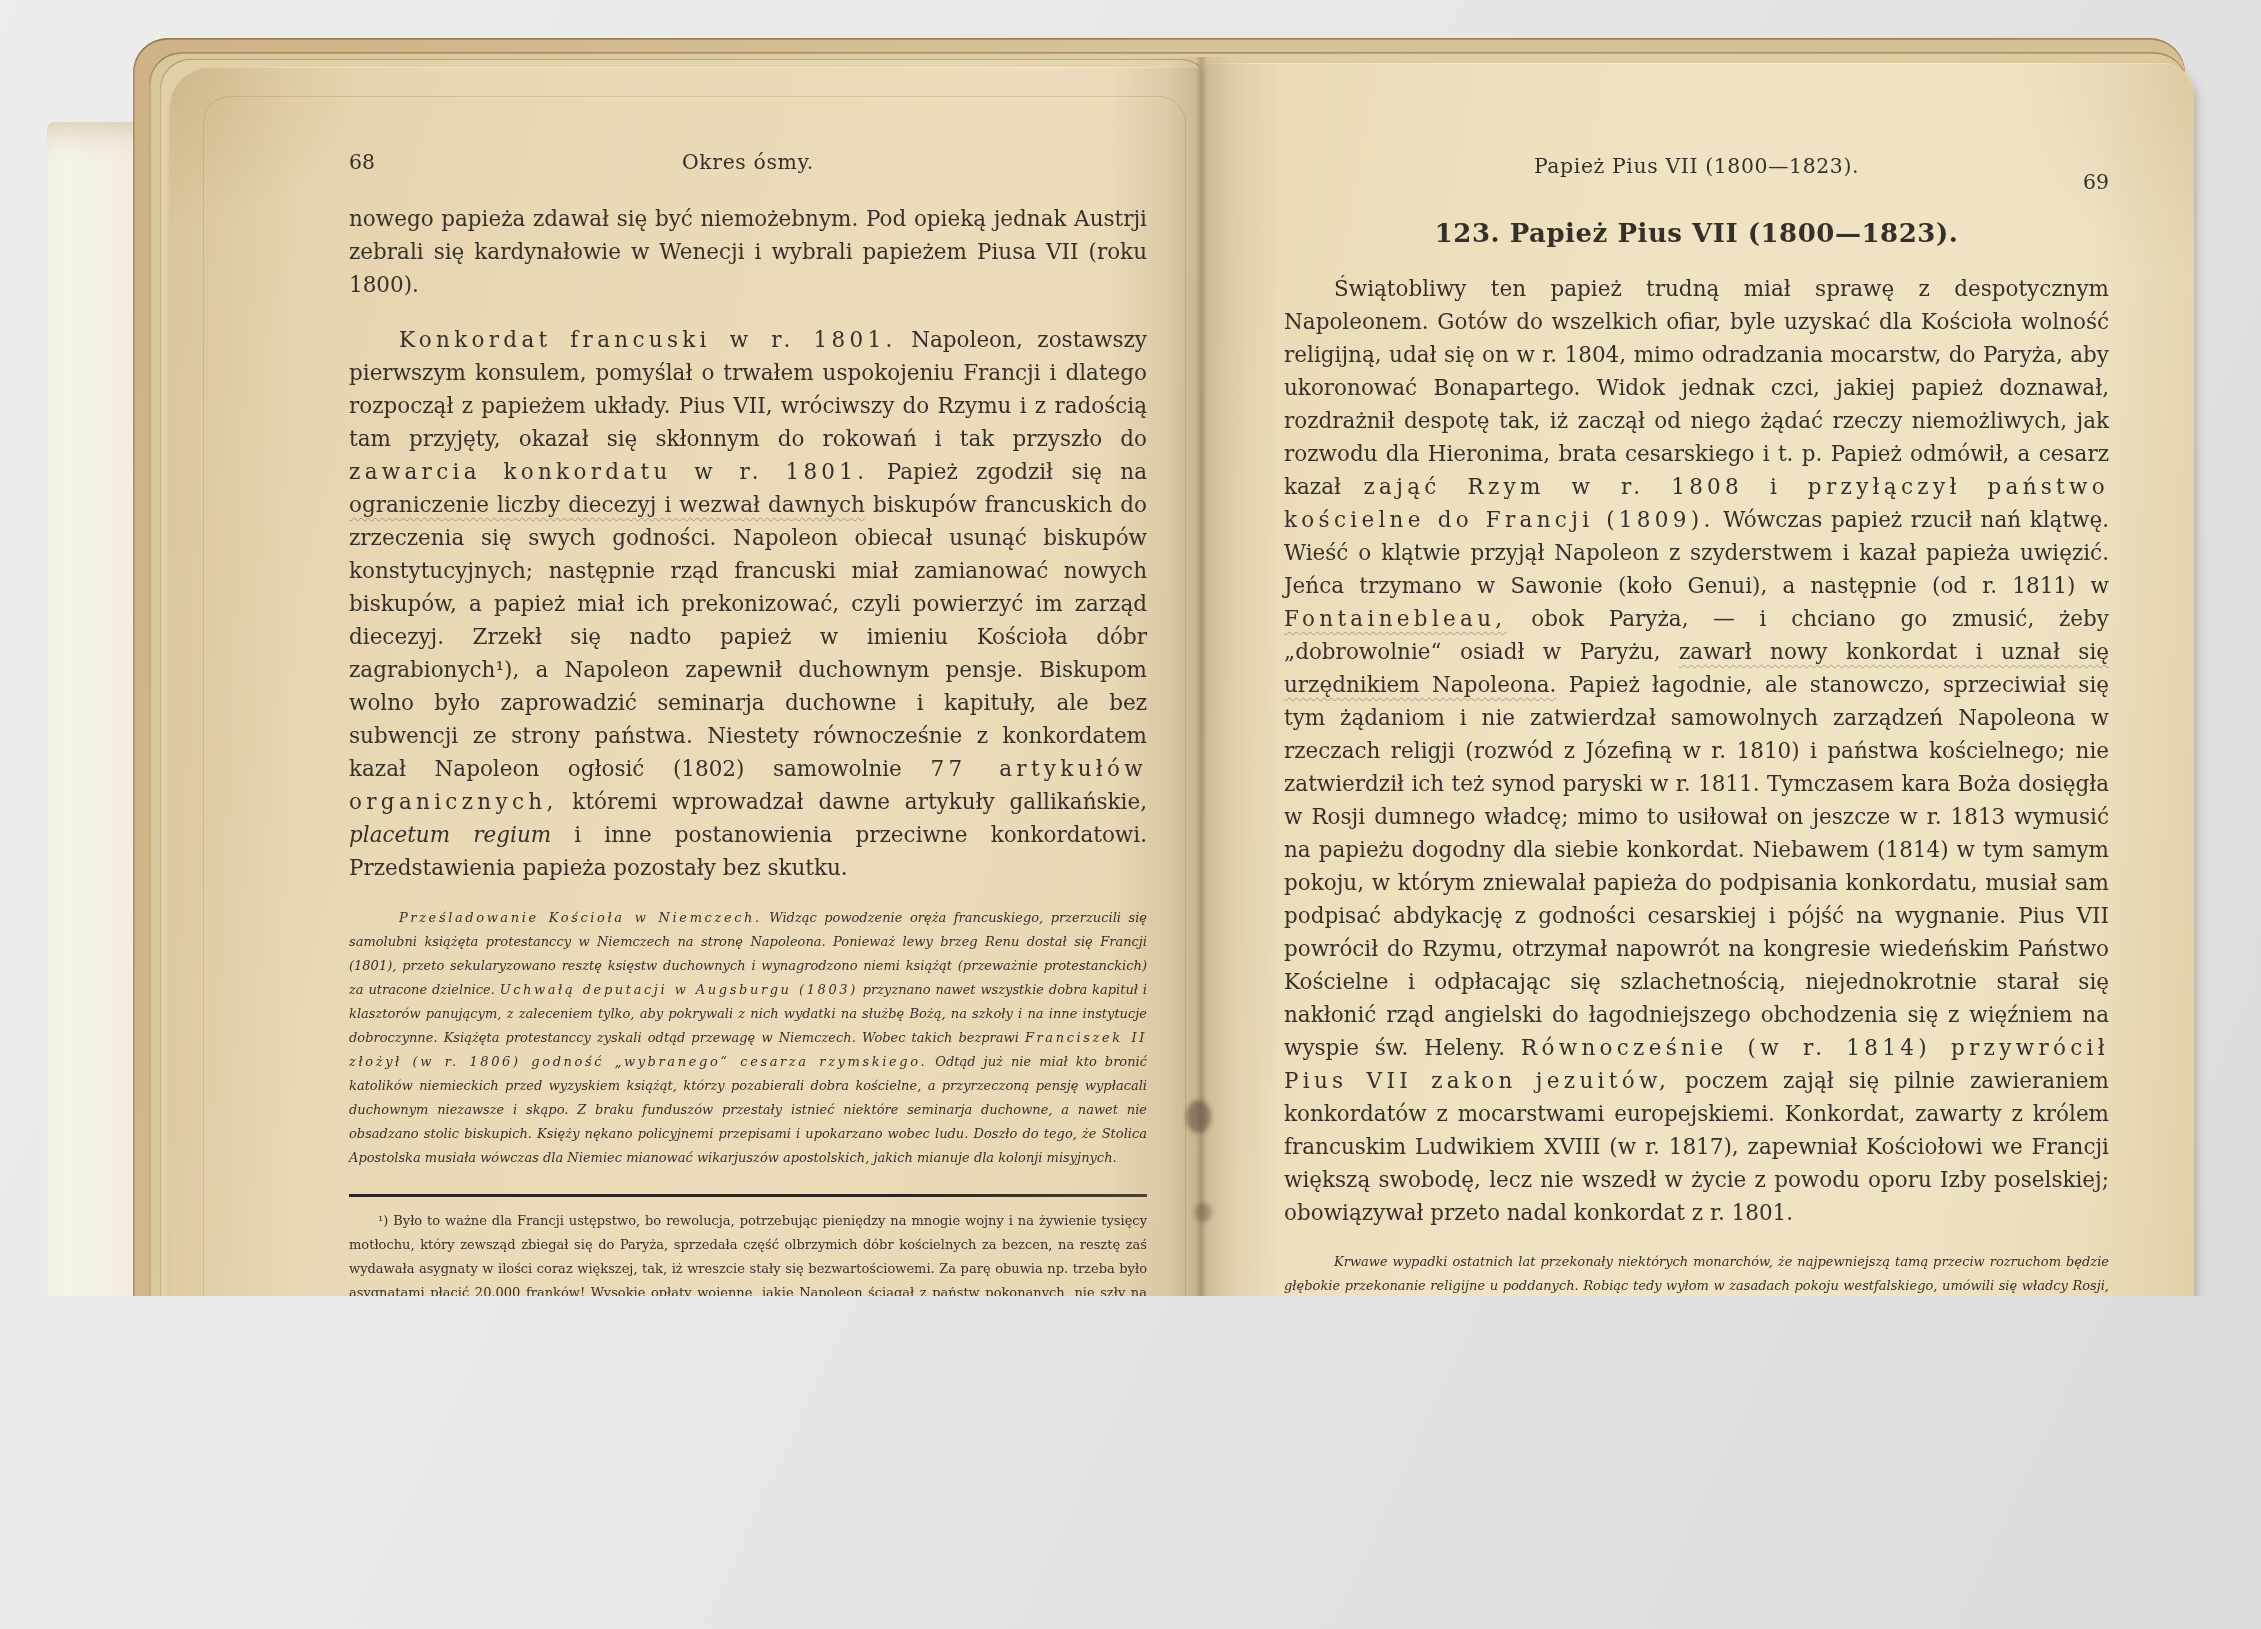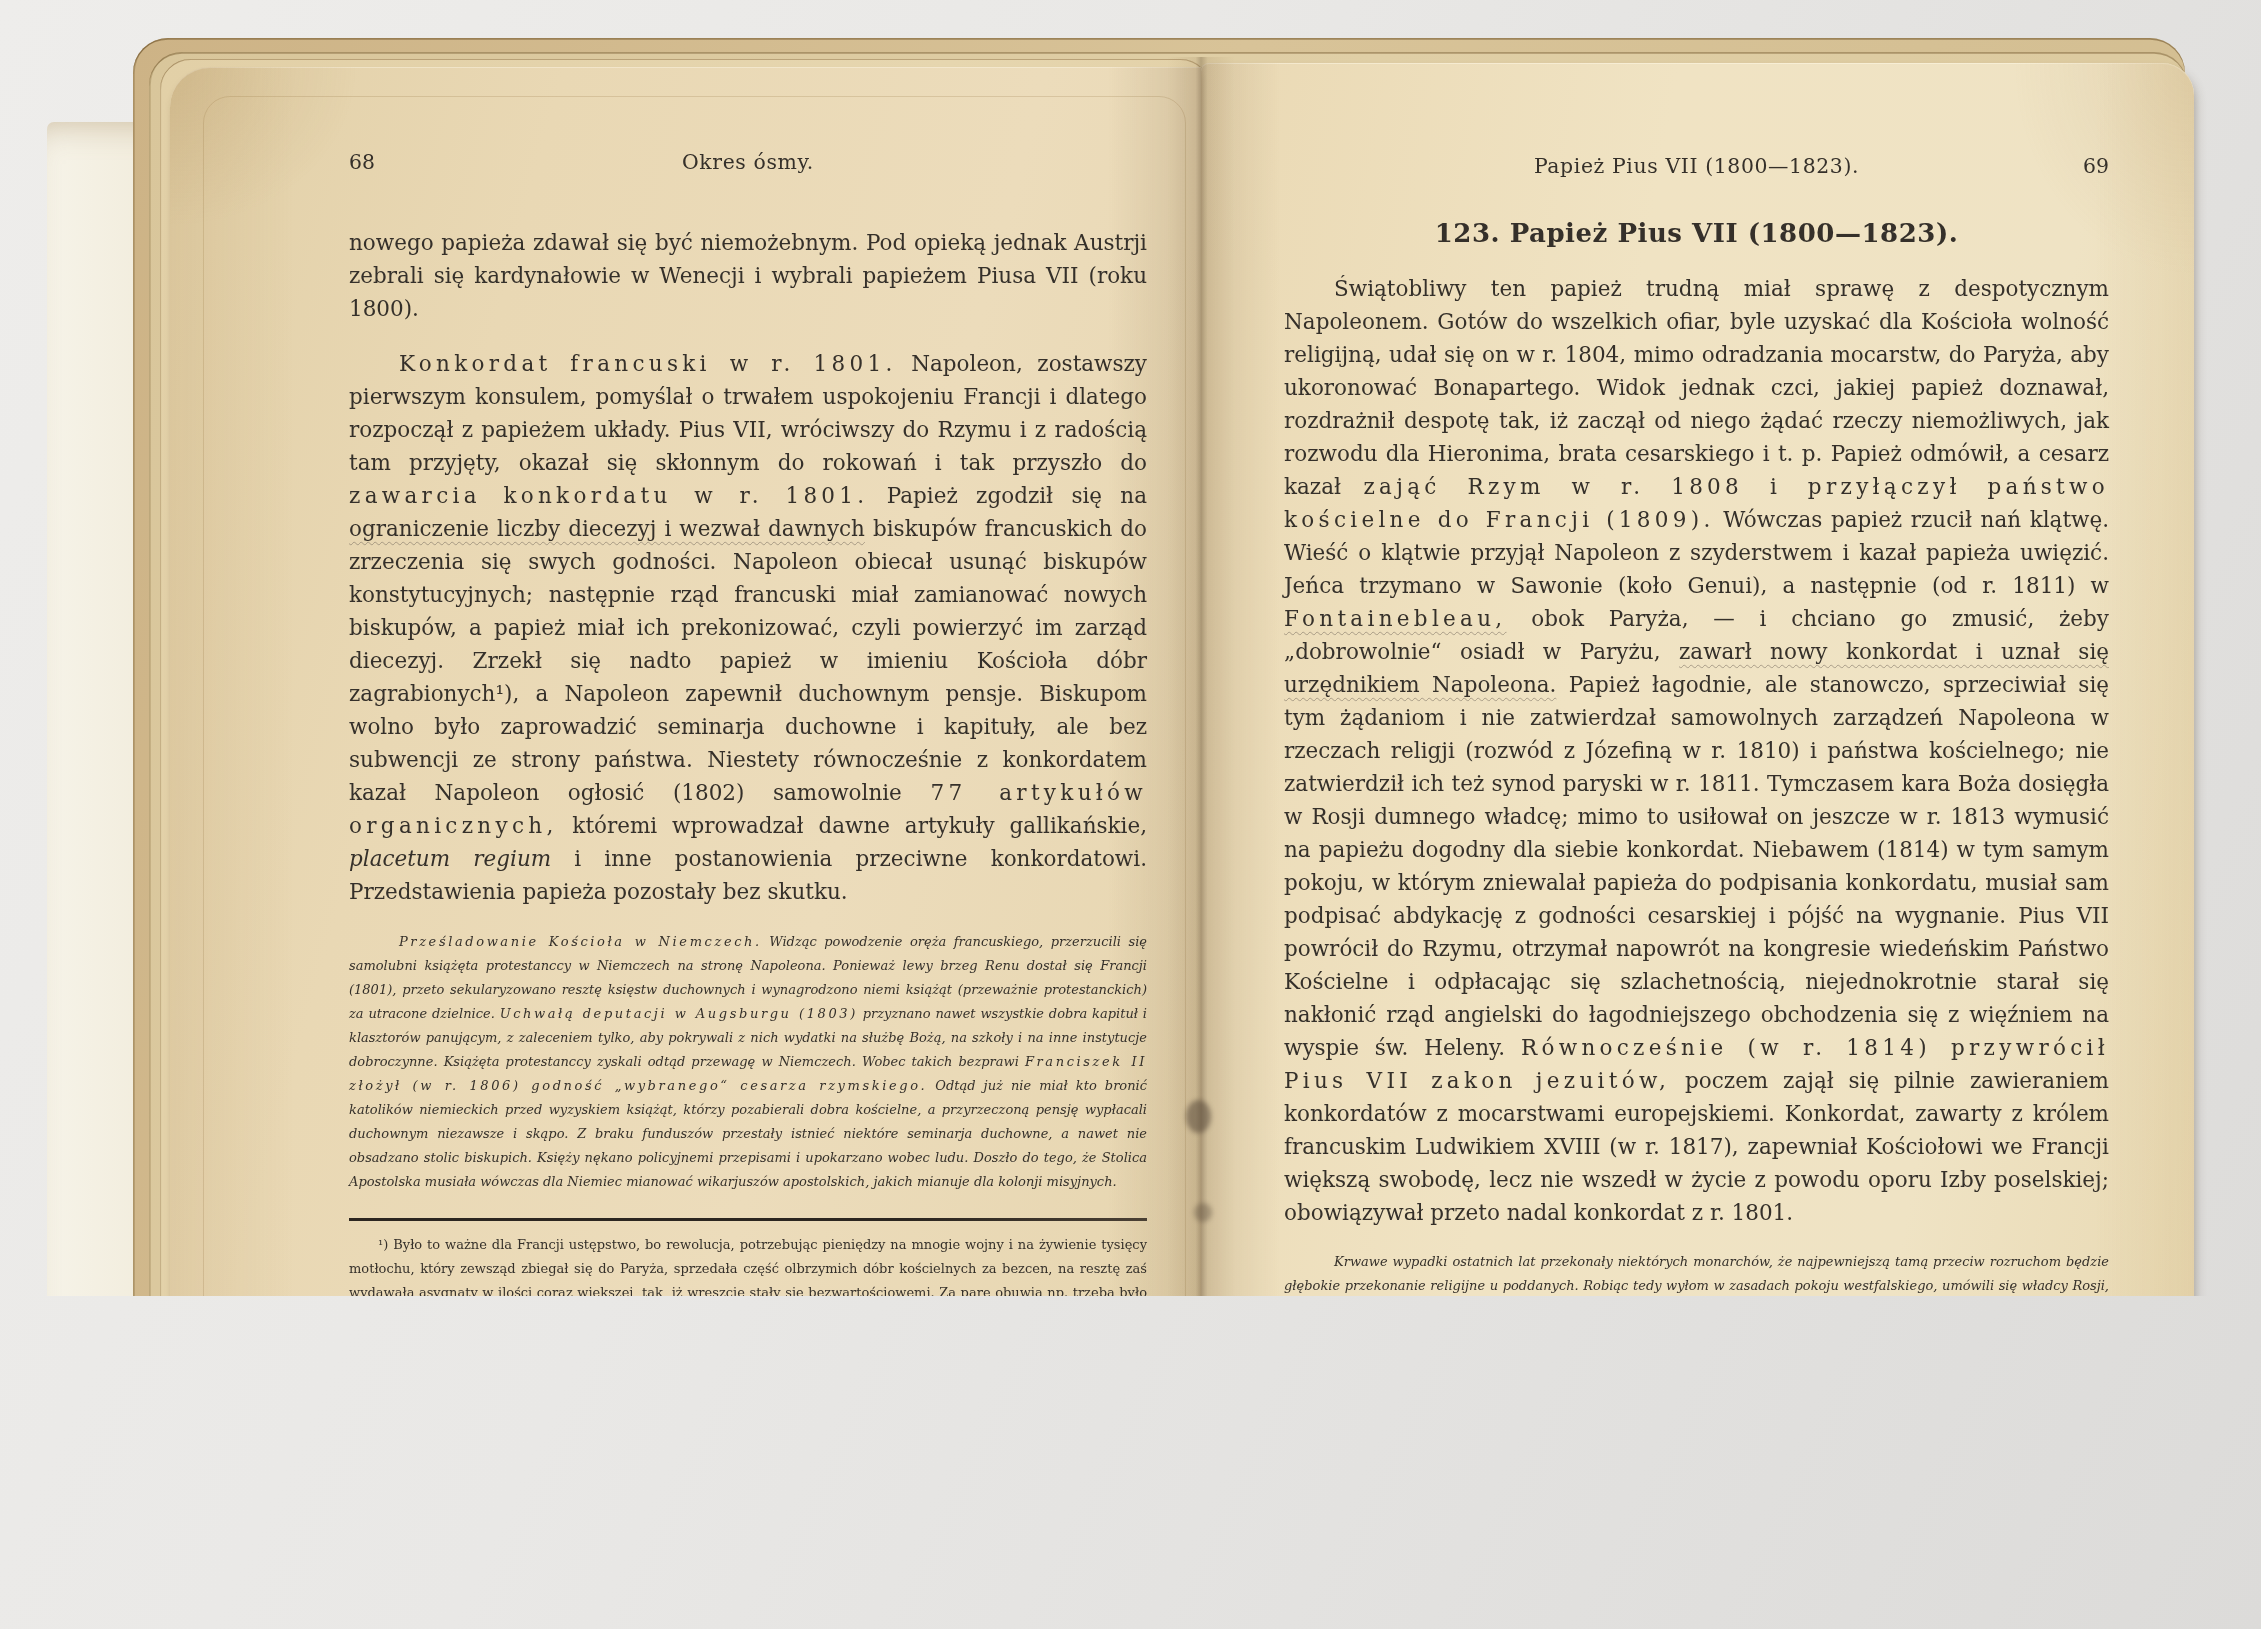--- a/index.html
+++ b/index.html
@@ -75,24 +75,24 @@
   .smudge{position:absolute;background:#4c3e31;border-radius:50%;filter:blur(2.8px);}
   .smudge-1{left:1186px;top:1100px;width:25px;height:33px;opacity:.5;}
   .smudge-2{left:1194px;top:1203px;width:18px;height:19px;opacity:.35;}
 
   
   .txt{color:#35302a;}
   .hdr-row{position:absolute;font-size:20.4px;line-height:25px;}
   .hdr-left{left:349px;top:150px;width:798px;}
   .hdr-right{left:1284px;top:154px;width:825px;}
   .hdr-num-l{position:absolute;left:0;top:0;}
-  .hdr-num-r{position:absolute;right:0;top:0;}
+  .hdr-num-r{position:absolute;right:0;top:16px;}
   .hdr-title{position:absolute;left:50%;transform:translateX(-50%);top:0;white-space:nowrap;letter-spacing:.03em;}
 
-  .body-left{position:absolute;left:349px;top:204px;width:798px;}
+  .body-left{position:absolute;left:349px;top:180px;width:798px;}
   .body-right{position:absolute;left:1284px;top:217px;width:825px;}
 
   .para{text-align:justify;hyphens:none;}
   .main-text{font-size:21.5px;line-height:33px;}
   .petit-text{font-size:13px;line-height:24px;font-style:italic;}
   .foot-text{font-size:13px;line-height:24px;}
   .indent{text-indent:50px;}
   .sec-title{
     text-align:center;font-size:26px;line-height:33px;font-weight:700;
     letter-spacing:.02em;white-space:nowrap;

